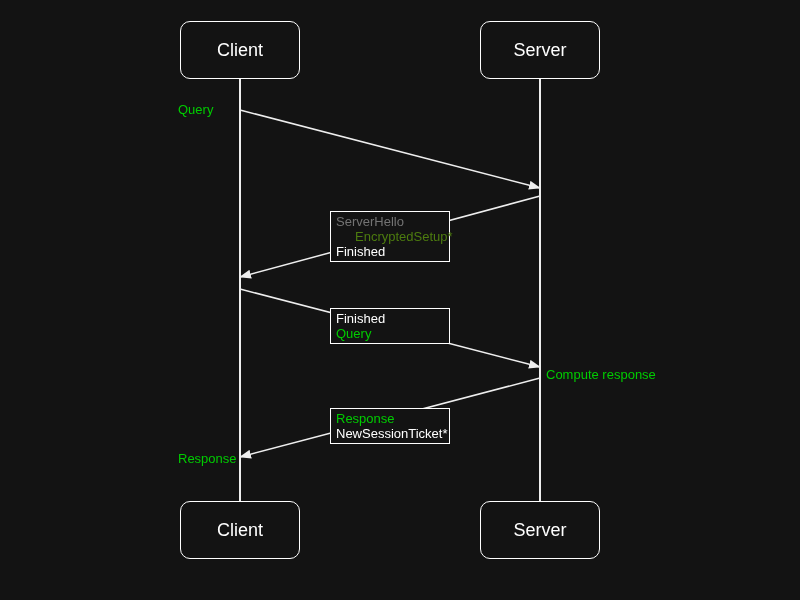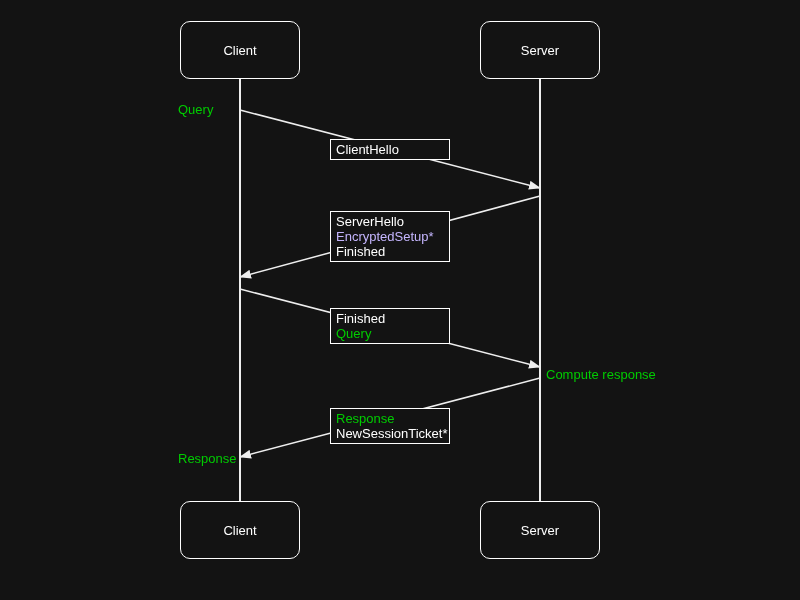--- a/index.html
+++ b/index.html
@@ -18,21 +18,21 @@
     position: absolute; left: 0; top: 0;
   }
   .actor {
     position: absolute;
     width: 120px; height: 58px;
     border: 1.5px solid #ffffff;
     border-radius: 10px;
     box-sizing: border-box;
     display: flex; align-items: center; justify-content: center;
     color: #ffffff;
-    font-size: 13px;
+    font-size: 18px;
     background: #131313;
   }
   .actor.client-top  { left: 180px; top: 21px;  }
   .actor.server-top  { left: 480px; top: 21px;  }
   .actor.client-bot  { left: 180px; top: 501px; }
   .actor.server-bot  { left: 480px; top: 501px; }
   .msg {
     position: absolute;
     left: 330px;
     width: 120px;
@@ -86,27 +86,24 @@
   <div class="actor server-top">
     <span>Server</span>
   </div>
   <div class="actor client-bot">
     <span>Client</span>
   </div>
   <div class="actor server-bot">
     <span>Server</span>
   </div>
 
-  <div class="msg m1">
-    <div style="color: rgb(255, 255, 255);">ClientHello</div>
-  </div>
 
   <div class="msg m2">
-    <div style="color: #ffffff;">ServerHello</div>
-    <div style="color: #c4b5fd;">EncryptedSetup*</div>
+    <div style="color: #737373;">ServerHello</div>
+    <div style="color: #4d7c0f; margin-left: 19px;">EncryptedSetup*</div>
     <div style="color: rgb(255, 255, 255);">Finished</div>
   </div>
 
   <div class="msg m3">
     <div style="color: rgb(255, 255, 255);">Finished</div>
     <div style="color: rgb(0, 204, 0);">Query</div>
   </div>
 
   <div class="msg m4">
     <div style="color: rgb(0, 204, 0);">Response</div>

